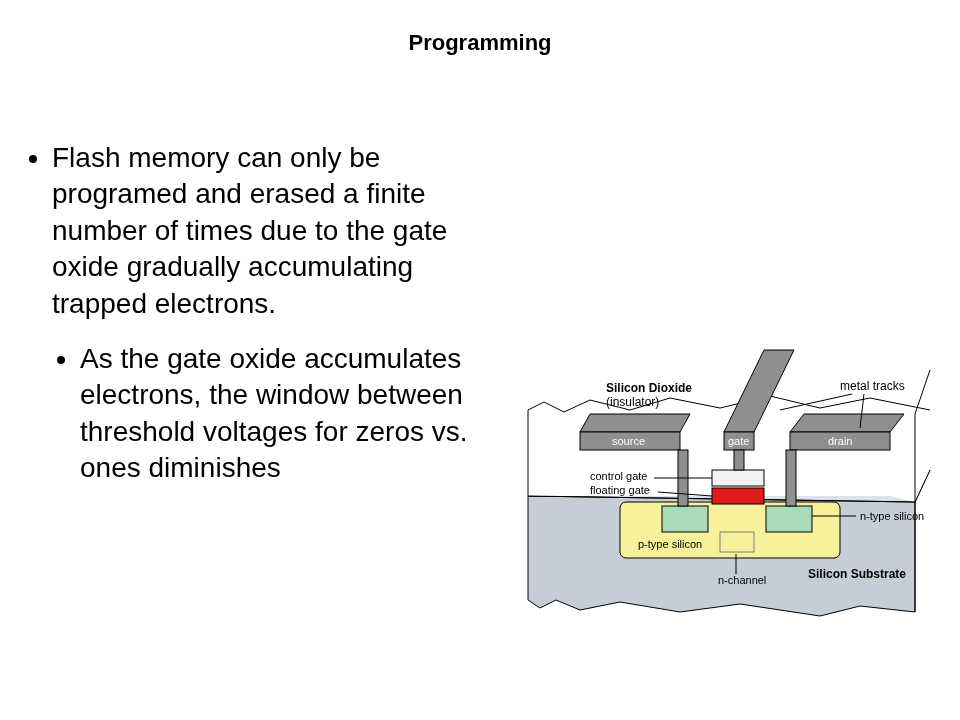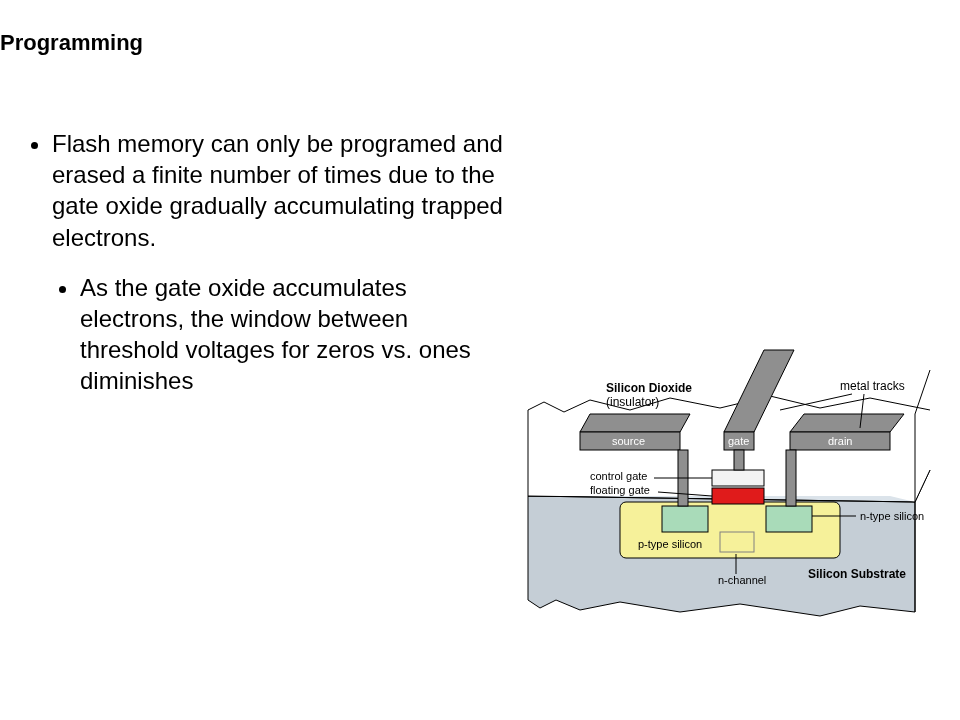--- a/index.html
+++ b/index.html
@@ -5,31 +5,32 @@
   * { margin: 0; padding: 0; box-sizing: border-box; }
   body {
     width: 960px;
     height: 720px;
     background: #ffffff;
     font-family: Arial, Helvetica, sans-serif;
     position: relative;
     overflow: hidden;
   }
   .title {
+    text-align: center;
     font-size: 22px;
     font-weight: bold;
     color: #000;
     margin-top: 30px;
   }
   .content {
     position: absolute;
     left: 30px;
-    top: 128px;
+    top: 140px;
     width: 480px;
-    font-size: 24px;
+    font-size: 28px;
     color: #000;
     line-height: 1.3;
   }
   .content ul { list-style: disc; padding-left: 22px; }
   .content ul ul { padding-left: 28px; margin-top: 19px; }
   .content li { margin-bottom: 6px; }
 
   
   .diagram {
     position: absolute;

